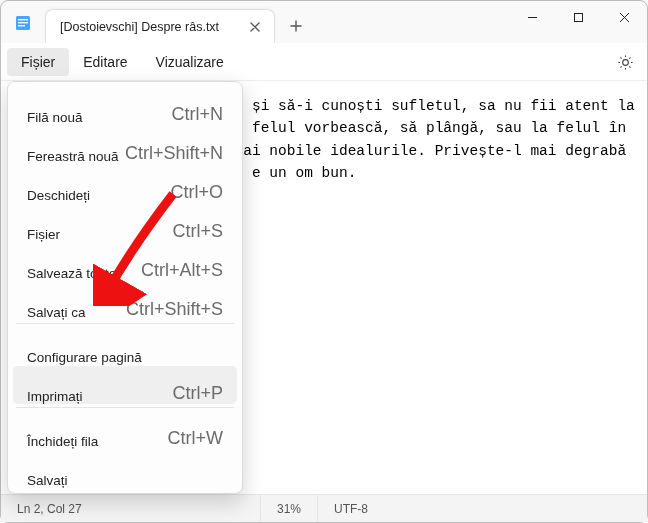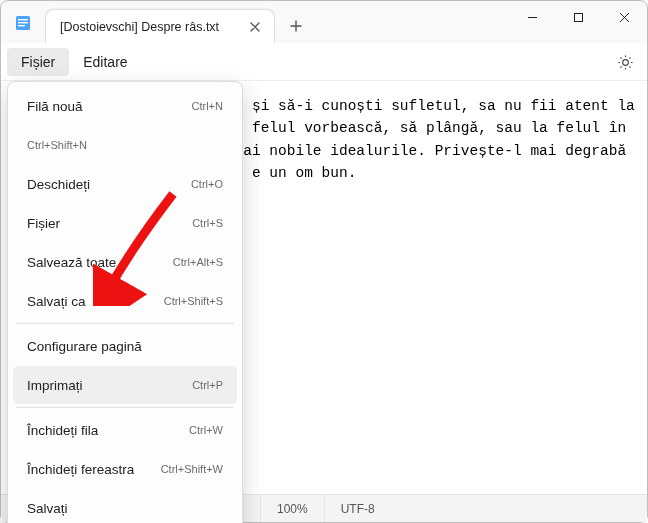--- a/index.html
+++ b/index.html
@@ -18,23 +18,23 @@
   
   .menubar { height: 38px; background:#fff; border-bottom:1px solid #eee; display:flex; align-items:center; padding: 0 6px; position:relative; }
   .menubar-item { padding: 6px 14px; font-size: 14px; color:#222; border-radius:4px; }
   .menubar-item.active { background:#eaeaea;}
   .gear { position:absolute; right:10px; top:7px; width:24px; height:24px; display:flex; align-items:center; justify-content:center;}
   
   .editor { flex:1; background:#fff; position:relative; overflow:hidden;}
   .editor-text { font-family: Consolas, "Courier New", monospace; font-size: 14.5px; color:#000; padding: 14px 12px 0 16px; line-height:1.55; white-space:pre-wrap;}
   
   .dropdown { position:absolute; left:6px; top:80px; width:236px; background:#fdfdfd; border:1px solid #dcdcdc; border-radius:8px; box-shadow: 0 8px 22px rgba(0,0,0,0.18); padding:4px 2px; z-index:10;}
-  .dd-item { display:flex; align-items:center; justify-content:space-between; height:38px; padding:0 14px; font-size:13.5px; color:#222; border-radius:5px; margin:1px 3px;}
+  .dd-item { display:flex; align-items:flex-end; justify-content:space-between; height:38px; padding:0 14px; font-size:13.5px; color:#222; border-radius:5px; margin:1px 3px;}
   .dd-item.highlight { background:#efefef;}
-  .dd-shortcut { color:#6b6b6b; font-size:11px;}
+  .dd-shortcut { color:#6b6b6b; font-size:18px;}
   .dd-sep { height:1px; background:#e4e4e4; margin:3px 6px;}
   
   .statusbar { height:28px; border-top:1px solid #e5e5e5; background:#f4f4f4; display:flex; align-items:center; font-size:12px; color:#555;}
   .statusbar > div { padding:0 16px; height:100%; display:flex; align-items:center; border-right:1px solid #e5e5e5;}
   .statusbar > div:first-child { min-width:260px;}
   .statusbar > div:last-child { border-right:none;}
   
   .arrow { position:absolute; left:92px; top:185px; z-index:20; pointer-events:none;}
 </style>
 </head>
@@ -77,43 +77,45 @@
         <svg width="11" height="11" viewBox="0 0 11 11">
             <path d="M1 1 L10 10 M10 1 L1 10" stroke="#222" stroke-width="1"></path>
           </svg>
       </div>
     </div>
   </div>
 
   <div class="menubar">
     <div class="menubar-item active">Fișier</div>
     <div class="menubar-item">Editare</div>
+    <div class="menubar-item">Vizualizare</div>
     <div class="gear">
       <svg width="17" height="17" viewBox="0 0 24 24">
         <path fill="none" stroke="#444" stroke-width="1.6" d="M12 8a4 4 0 1 0 0 8 4 4 0 0 0 0-8z M12 2v2.3 M12 19.7V22 M4.9 4.9l1.6 1.6 M17.5 17.5l1.6 1.6 M2 12h2.3 M19.7 12H22 M4.9 19.1l1.6-1.6 M17.5 6.5l1.6-1.6"></path>
       </svg>
     </div>
   </div>
 
   <div class="editor">
     <div class="editor-text">Dacă vrei să cunoști un om și să-i cunoști sufletul, sa nu fii atent la felul în care tace, sau la felul vorbească, să plângă, sau la felul în care este mișcat de cele mai nobile idealurile. Privește-l mai degrabă când râde. Dacă râde bine, e un om bun.</div>
   </div>
 
   <div class="statusbar">
     <div>Ln 2, Col 27</div>
-    <div>100%</div>
+    <div>31%</div>
     <div>UTF-8</div>
   </div>
 
   <div class="dropdown" id="dropdown">
       <div class="dd-item">
         <span>Filă nouă</span>
         <span class="dd-shortcut">Ctrl+N</span>
       </div>
       <div class="dd-item">
+        <span>Fereastră nouă</span>
         <span class="dd-shortcut">Ctrl+Shift+N</span>
       </div>
       <div class="dd-item">
         <span>Deschideți</span>
         <span class="dd-shortcut">Ctrl+O</span>
       </div>
       <div class="dd-item">
         <span>Fișier</span>
         <span class="dd-shortcut">Ctrl+S</span>
       </div>
@@ -132,24 +134,20 @@
       <div class="dd-item highlight">
         <span>Imprimați</span>
         <span class="dd-shortcut">Ctrl+P</span>
       </div>
       <div class="dd-sep"></div>
       <div class="dd-item">
         <span>Închideți fila</span>
         <span class="dd-shortcut">Ctrl+W</span>
       </div>
       <div class="dd-item">
-        <span>Închideți fereastra</span>
-        <span class="dd-shortcut">Ctrl+Shift+W</span>
-      </div>
-      <div class="dd-item">
         <span>Salvați</span>
       </div>
     </div>
 
   <svg class="arrow" width="100" height="120">
     <defs>
       <marker id="ah" markerWidth="8" markerHeight="8" refX="2" refY="4" orient="auto">
         <path d="M0 0 L8 4 L0 8 Z" fill="#e11"></path>
       </marker>
     </defs>

